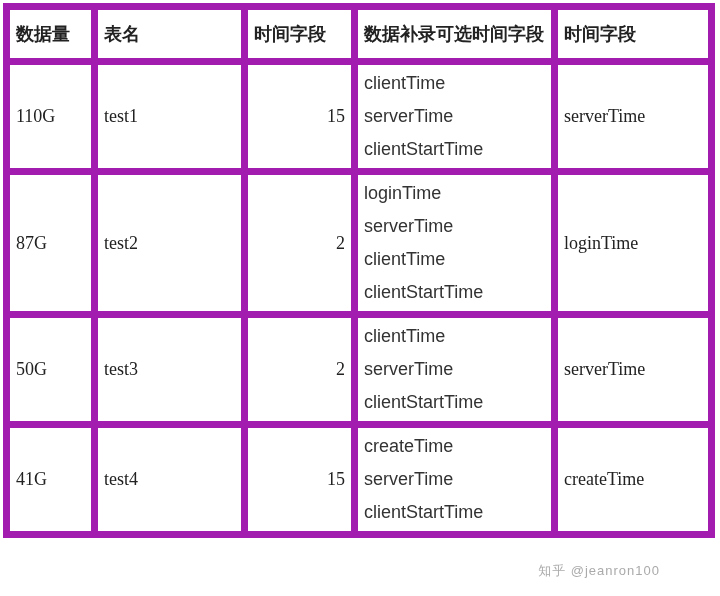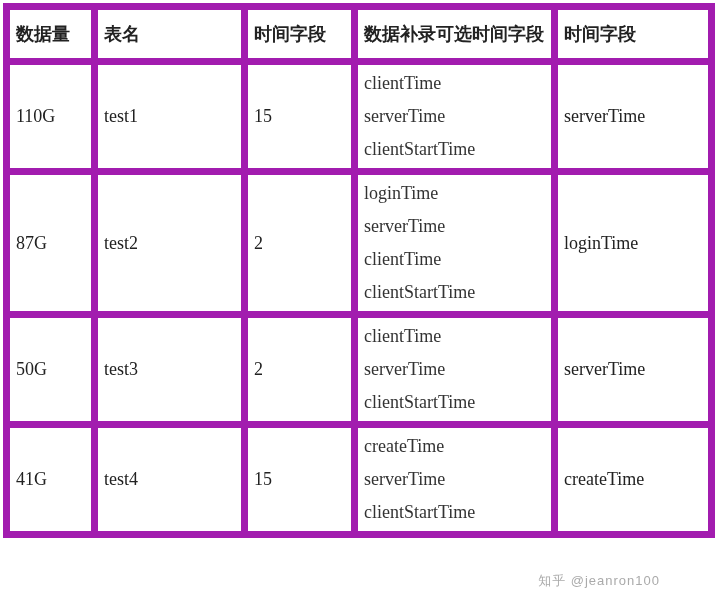--- a/index.html
+++ b/index.html
@@ -28,37 +28,37 @@
       color: #222;
     }
     th {
       font-weight: bold;
       text-align: left;
       padding-top: 12px;
       padding-bottom: 12px;
     }
     .col-size { width: 88px; }
     .col-table { width: 150px; }
-    .col-period { width: 110px; text-align: left; }
+    .col-period { width: 110px; text-align: right; }
     th.col-period { text-align: left; }
     .col-optional { width: 200px; }
     .col-time { width: 157px; }
     .field-list {
       display: flex;
       flex-direction: column;
       gap: 12px;
       color: #333;
-      font-family: Liberation Serif, serif;
+      font-family: Liberation Sans, sans-serif;
     }
     .field-item {
       white-space: nowrap;
     }
     .watermark {
       position: absolute;
-      bottom: 6px;
+      bottom: 16px;
       right: 60px;
       font-size: 13px;
       color: #aaa;
       font-family: "Microsoft YaHei", sans-serif;
       letter-spacing: 1px;
     }
   </style>
 </head>
 <body>
 

